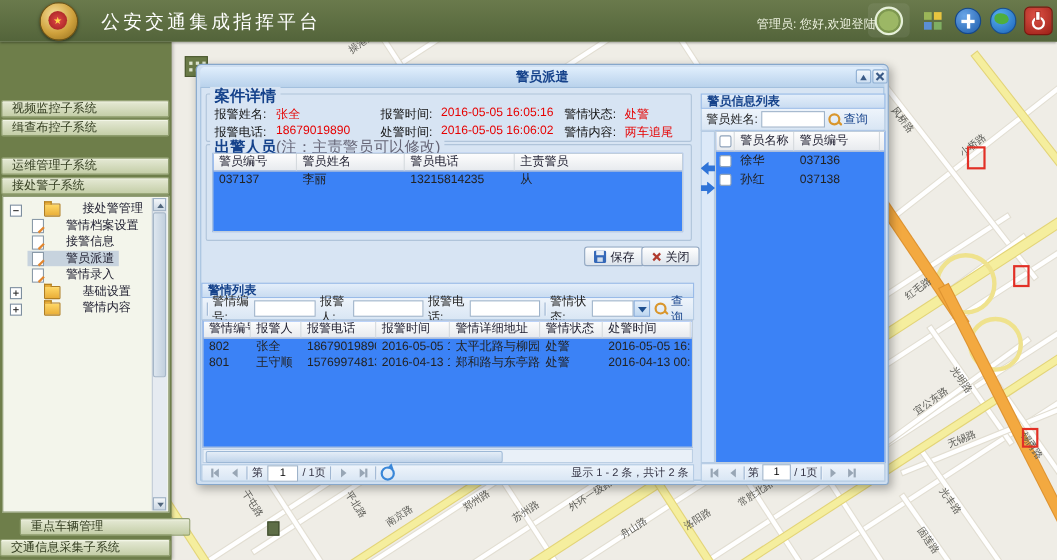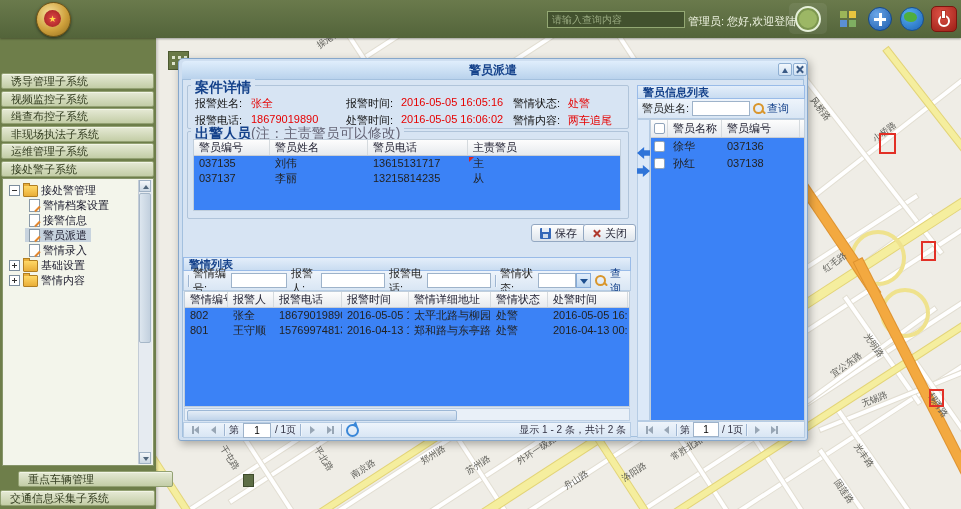--- a/index.html
+++ b/index.html
@@ -23,21 +23,21 @@
   .ic-plus:after{left:10px;top:5px;width:3px;height:13px}
   .ic-globe{width:22px;height:22px;border-radius:50%;background:radial-gradient(circle at 35% 30%,#58b0f0,#1c63b8);border:1px solid #174f92;position:relative;overflow:hidden}
   .ic-globe:after{content:"";position:absolute;left:3px;top:4px;width:13px;height:10px;background:#4fae3e;border-radius:45% 60% 50% 55%}
   .ic-power{width:24px;height:24px;border-radius:5px;background:radial-gradient(circle at 40% 30%,#dd5146,#9c1f16);border:1px solid #7c160f;position:relative}
   .ic-power:before{content:"";position:absolute;left:6px;top:8px;width:8px;height:8px;border:2px solid #fff;border-radius:50%}
   .ic-power:after{content:"";position:absolute;left:10px;top:4px;width:3px;height:7px;background:#fff;box-shadow:0 0 0 1px #b3362c}
   
   #side{position:absolute;left:0;top:38px;width:156px;height:471px;background:#6e7e4a;z-index:30;box-shadow:1px 0 3px rgba(0,0,0,.25)}
   .acc{position:absolute;left:1px;width:153px;height:16px;background:linear-gradient(#e6ead6,#c3cda6);border:1px solid #93a173;border-radius:2px;font-size:11px;color:#333d20;line-height:15px;padding-left:9px;box-sizing:border-box;white-space:nowrap;overflow:hidden;box-shadow:inset 0 1px 0 #f2f5e6}
   #tree{position:absolute;left:2px;top:140px;width:152px;height:288px;background:#f3f5eb;border:1px solid #86956a;box-sizing:border-box}
-  .tn{position:absolute;height:14px;font-size:11px;color:#223;display:flex;align-items:center;gap:3px;white-space:nowrap;padding:0 4px}
+  .tn{position:absolute;height:14px;font-size:11px;color:#223;display:flex;align-items:flex-end;gap:20px;white-space:nowrap;padding:0 4px}
   .tn.sel{background:#c7d3de}
   .exp{width:9px;height:9px;background:#fff;border:1px solid #7d8e9e;position:relative;flex:none;box-sizing:content-box}
   .exp:before{content:"";position:absolute;left:2px;top:4px;width:5px;height:1px;background:#333}
   .exp.plus:after{content:"";position:absolute;left:4px;top:2px;width:1px;height:5px;background:#333}
   .fld{width:13px;height:10px;background:linear-gradient(#ffd866,#e9ae38);border:1px solid #b07e22;border-radius:1px;position:relative;flex:none;margin-top:2px}
   .fld:before{content:"";position:absolute;left:-1px;top:-3px;width:5px;height:2px;background:#e9ae38;border:1px solid #b07e22;border-bottom:none}
   .pge{width:9px;height:11px;background:#fff;border:1px solid #8a9aa8;position:relative;flex:none}
   .pge:after{content:"";position:absolute;right:-2px;bottom:1px;width:7px;height:2px;background:#e2862e;transform:rotate(-45deg)}
   .sbar{position:absolute;right:1px;top:1px;width:13px;height:284px;background:#e6ebf1;border-left:1px solid #c3ccd6}
   .sbtn{position:absolute;left:0;width:12px;height:12px;background:linear-gradient(#f4f7fa,#ccd8e4);border:1px solid #9fb1c4;box-sizing:border-box}
@@ -174,21 +174,21 @@
   <div class="redmk" style="left:921px;top:241px;width:11px;height:16px;z-index:5"></div>
   <div class="redmk" style="left:929px;top:389px;width:11px;height:14px;z-index:5"></div>
   <div class="bldg" style="left:243px;top:474px;z-index:5"></div>
 
   <div id="dragtab"></div>
 
   <div id="hdr">
     <div class="badge">
         <i>★</i>
       </div>
-    <input id="hdr-search" placeholder="请输入查询内容" style="">
+    <div id="hdr-title">公安交通集成指挥平台</div>
     <div id="hdr-welcome">管理员: 您好,欢迎登陆使用</div>
     <div class="hbtn" style="left:789px;width:38px">
         <span class="ic-recycle"></span>
       </div>
     <div class="hbtn" style="left:833px;width:30px;background:none">
       <span class="ic-grid">
           <b style="background:#9bb558"></b>
           <b style="background:#e8c53f"></b>
           <b style="background:#5b8fd4"></b>
           <b style="background:#7fae62"></b>
@@ -199,24 +199,22 @@
       </div>
     <div class="hbtn" style="left:897px;width:30px;background:none">
         <span class="ic-globe"></span>
       </div>
     <div class="hbtn" style="left:928px;width:31px;background:none">
         <span class="ic-power"></span>
       </div>
   </div>
 
   <div id="side">
-    <div class="acc" style="top:35px">诱导管理子系统</div>
     <div class="acc" style="top:53px">视频监控子系统</div>
     <div class="acc" style="top:70px">缉查布控子系统</div>
-    <div class="acc" style="top:88px">非现场执法子系统</div>
     <div class="acc" style="top:105px">运维管理子系统</div>
     <div class="acc" style="top:123px">接处警子系统</div>
 
     <div id="tree">
       <div class="tn" style="left:2px;top:4px">
         <span class="exp"></span>
         <span class="fld"></span>
         <span>接处警管理</span>
       </div>
       <div class="tn" style="left:22px;top:19px">
@@ -280,26 +278,20 @@
     <div class="fset" style="left:8px;top:72px;width:440px;height:86px"></div>
     <div class="legend" style="left:12px;top:66px"><b>出警人员</b><span class="note">(注：主责警员可以修改)</span></div>
     <div class="grid dg" style="left:14px;top:80px;width:428px;height:72px">
       <div class="hrow">
         <span class="hcell c0">警员编号</span>
         <span class="hcell c1">警员姓名</span>
         <span class="hcell c2">警员电话</span>
         <span class="hcell c3">主责警员</span>
       </div>
       <div class="grow">
-        <span class="cell c0">037135</span>
-        <span class="cell c1">刘伟</span>
-        <span class="cell c2">13615131717</span>
-        <span class="cell c3 dirty">主</span>
-      </div>
-      <div class="grow">
         <span class="cell c0">037137</span>
         <span class="cell c1">李丽</span>
         <span class="cell c2">13215814235</span>
         <span class="cell c3">从</span>
       </div>
     </div>
 
     <div class="btn" style="left:352px;top:165px">
       <span class="sv"></span>
       <span>保存</span>

